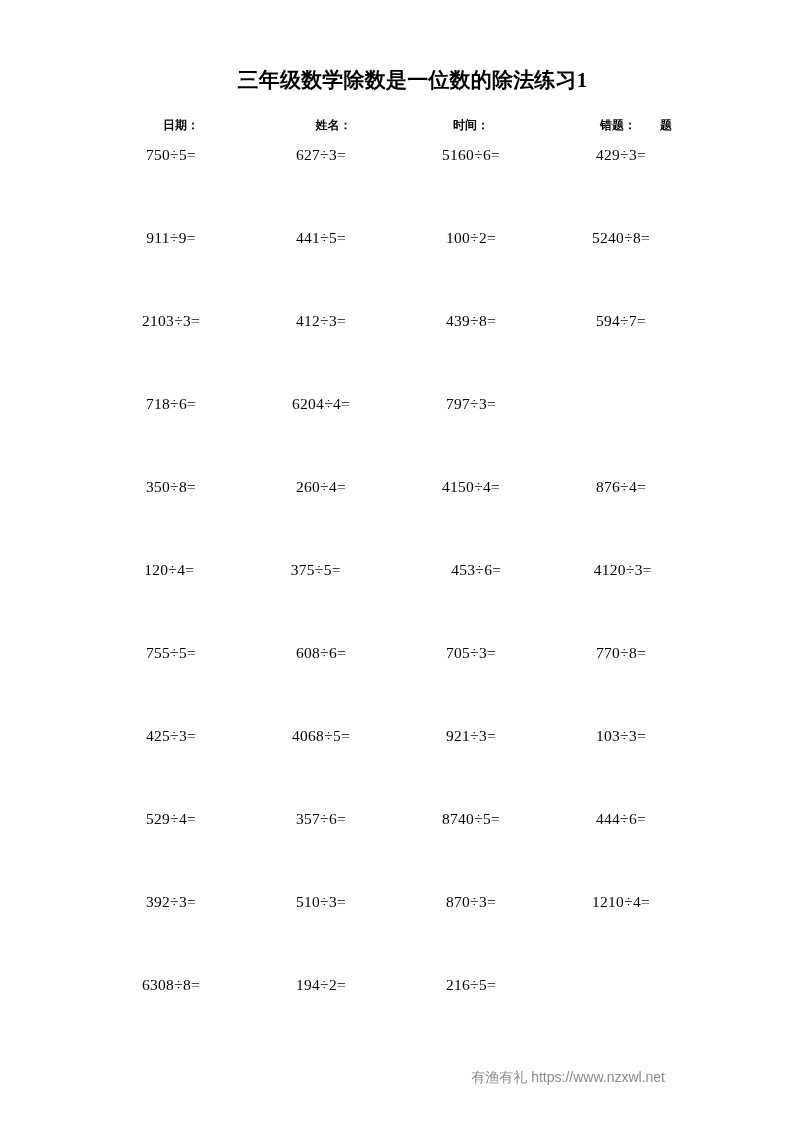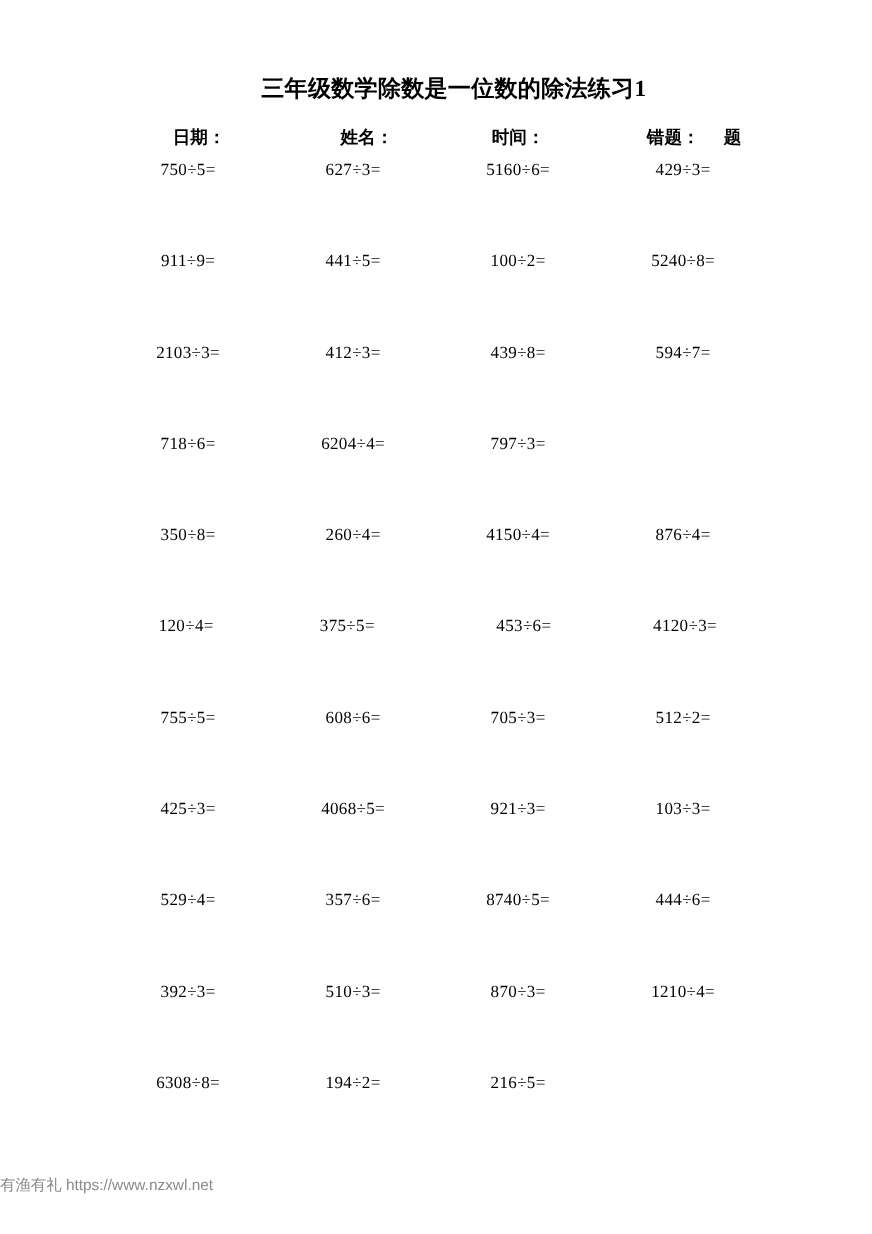--- a/index.html
+++ b/index.html
@@ -40,21 +40,21 @@
 
   
   .meta-row {
     position: absolute;
     top: 114px;
     left: 96px;
     width: 600px;
     height: 22px;
     display: flex;
     align-items: center;
-    font-size: 16px;
+    font-size: 12px;
     font-weight: bold;
     font-family: Liberation Mono, monospace;
   }
   .meta-cell {
     text-align: center;
     white-space: nowrap;
   }
   .meta-date   { width: 170px; }
   .meta-name   { width: 135px; }
   .meta-time   { width: 140px; }
@@ -83,21 +83,21 @@
   }
   
   .nudge-right { padding-left: 14px; }
 
   
   .footer-watermark {
     position: absolute;
     top: 1069px;
     left: 0;
     width: 665px;
-    text-align: left;
+    text-align: right;
     font-size: 14px;
     color: #8a8a8a;
     font-family: "Liberation Sans", "DejaVu Sans", sans-serif;
     white-space: nowrap;
   }
 </style>
 </head>
 <body>
 
 <div class="page" style="background: rgb(255, 255, 255);">
@@ -145,21 +145,21 @@
       <div class="problem-row">
         <div class="problem-cell">120÷4=</div>
         <div class="problem-cell">375÷5=</div>
         <div class="problem-cell nudge-right">453÷6=</div>
         <div class="problem-cell">4120÷3=</div>
       </div>
       <div class="problem-row">
         <div class="problem-cell">755÷5=</div>
         <div class="problem-cell">608÷6=</div>
         <div class="problem-cell">705÷3=</div>
-        <div class="problem-cell">512÷2=</div>
+        <div class="problem-cell">770÷8=</div>
       </div>
       <div class="problem-row">
         <div class="problem-cell">425÷3=</div>
         <div class="problem-cell">4068÷5=</div>
         <div class="problem-cell">921÷3=</div>
         <div class="problem-cell">103÷3=</div>
       </div>
       <div class="problem-row">
         <div class="problem-cell">529÷4=</div>
         <div class="problem-cell">357÷6=</div>

